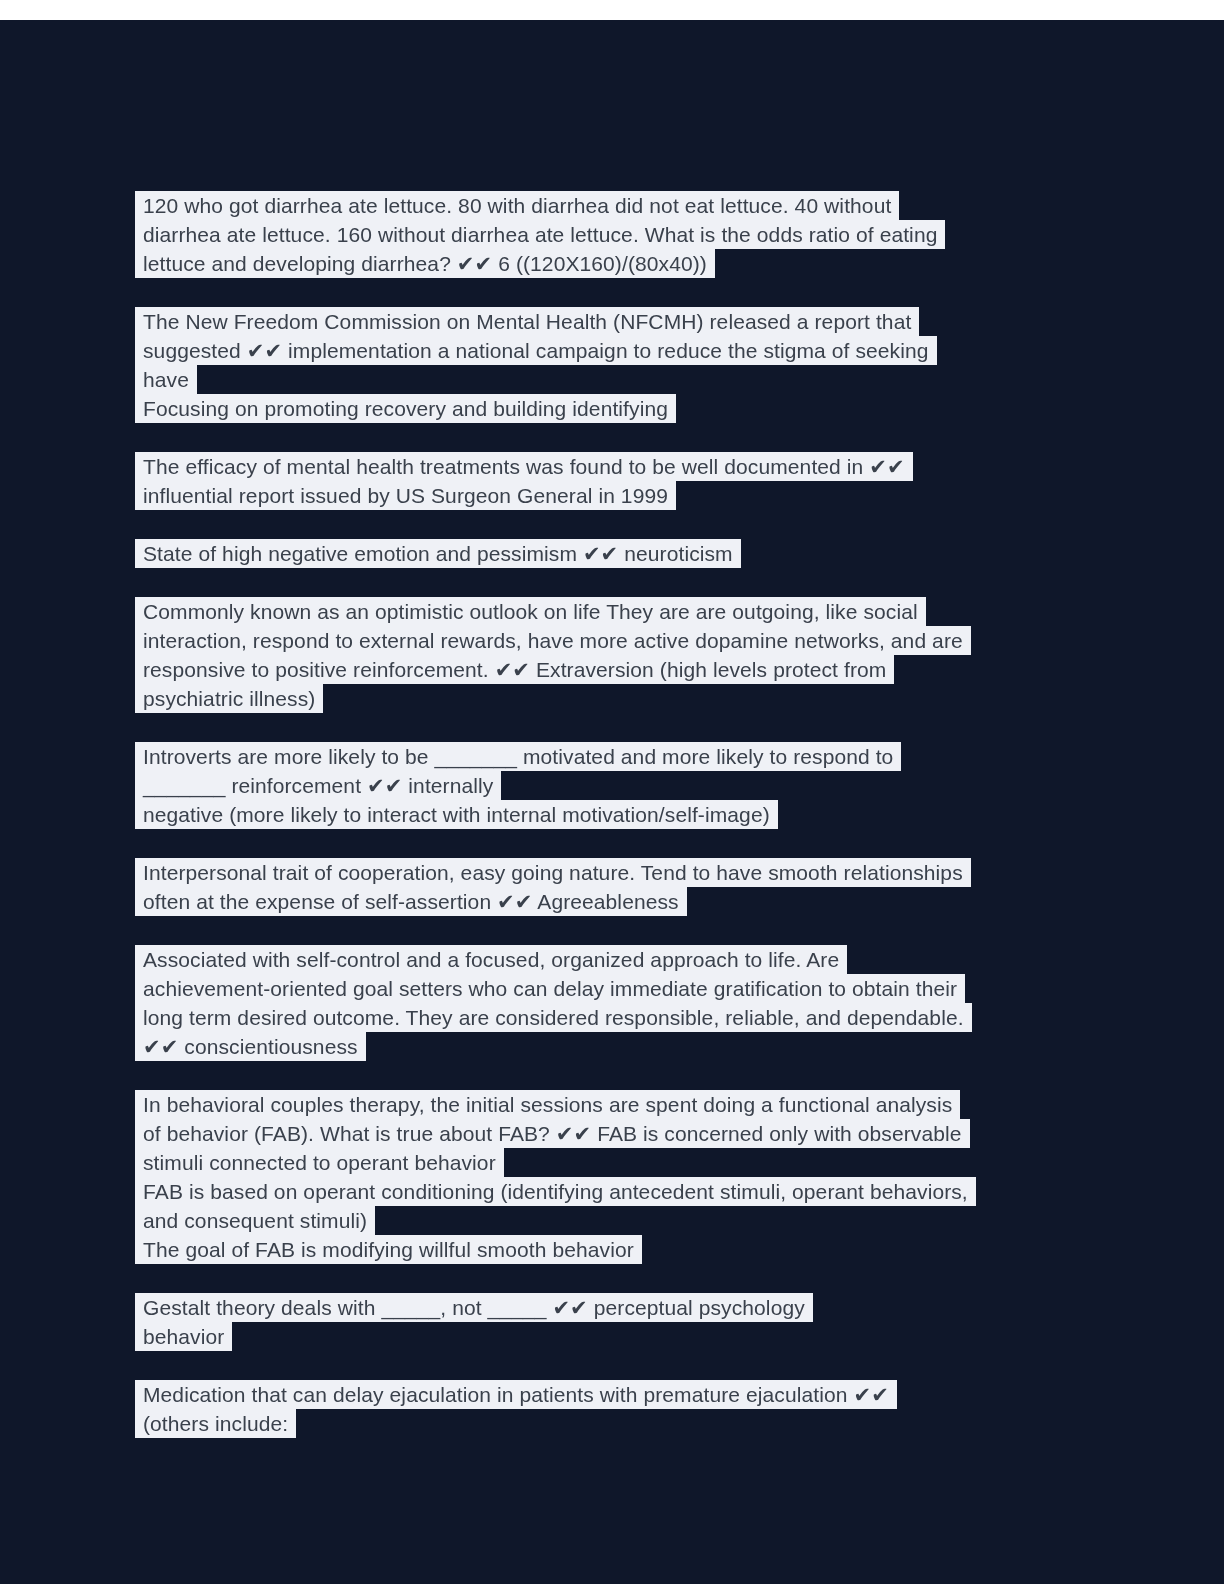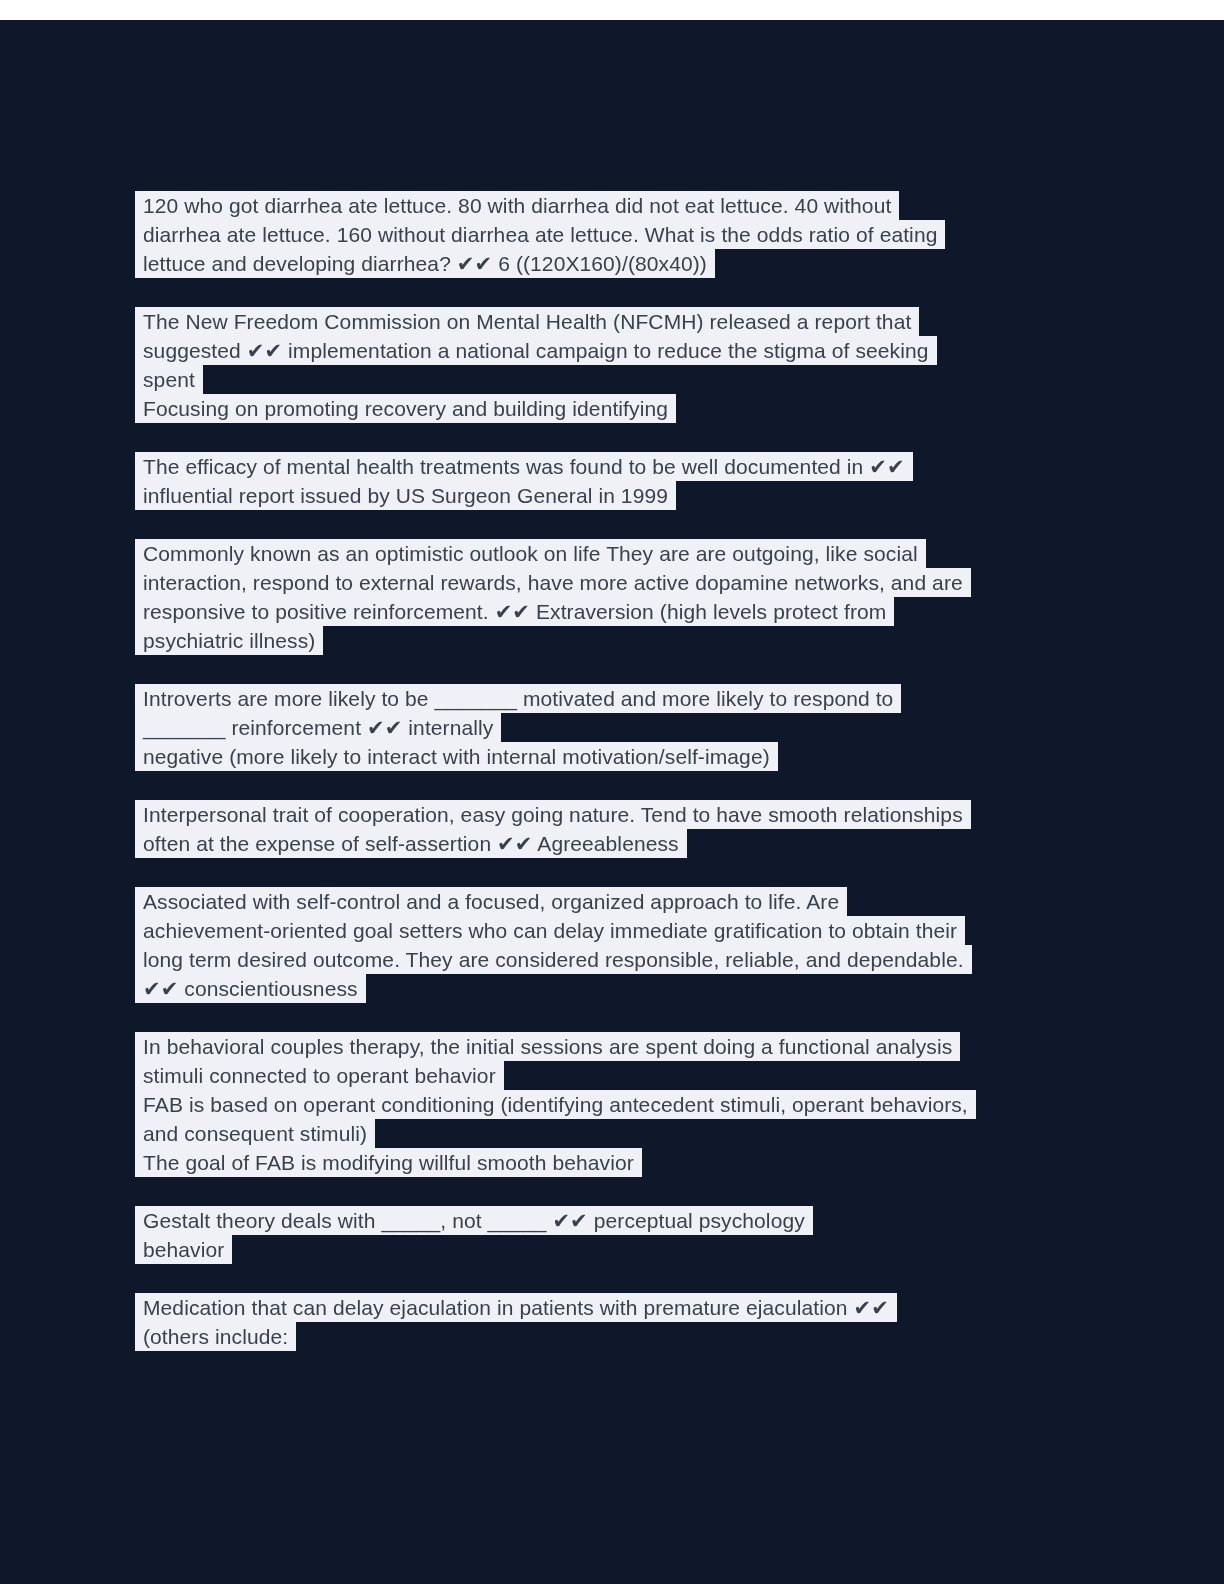--- a/index.html
+++ b/index.html
@@ -55,29 +55,32 @@
 
     <div class="para">
       <div class="line"><span class="hl">120 who got diarrhea ate lettuce. 80 with diarrhea did not eat lettuce. 40 without</span></div>
       <div class="line"><span class="hl">diarrhea ate lettuce. 160 without diarrhea ate lettuce. What is the odds ratio of eating</span></div>
       <div class="line"><span class="hl">lettuce and developing diarrhea? ✔✔ 6 ((120X160)/(80x40))</span></div>
     </div>
 
     <div class="para">
       <div class="line"><span class="hl">The New Freedom Commission on Mental Health (NFCMH) released a report that</span></div>
       <div class="line"><span class="hl">suggested ✔✔ implementation a national campaign to reduce the stigma of seeking</span></div>
-      <div class="line"><span class="hl">spent</span></div>
+      <div class="line"><span class="hl">have</span></div>
       <div class="line"><span class="hl">Focusing on promoting recovery and building identifying</span></div>
     </div>
 
     <div class="para">
       <div class="line"><span class="hl">The efficacy of mental health treatments was found to be well documented in ✔✔</span></div>
       <div class="line"><span class="hl">influential report issued by US Surgeon General in 1999</span></div>
     </div>
 
+    <div class="para">
+      <div class="line"><span class="hl">State of high negative emotion and pessimism ✔✔ neuroticism</span></div>
+    </div>
 
     <div class="para">
       <div class="line"><span class="hl">Commonly known as an optimistic outlook on life They are are outgoing, like social</span></div>
       <div class="line"><span class="hl">interaction, respond to external rewards, have more active dopamine networks, and are</span></div>
       <div class="line"><span class="hl">responsive to positive reinforcement. ✔✔ Extraversion (high levels protect from</span></div>
       <div class="line"><span class="hl">psychiatric illness)</span></div>
     </div>
 
     <div class="para">
       <div class="line"><span class="hl">Introverts are more likely to be _______ motivated and more likely to respond to</span></div>
@@ -92,20 +95,21 @@
 
     <div class="para">
       <div class="line"><span class="hl">Associated with self-control and a focused, organized approach to life. Are</span></div>
       <div class="line"><span class="hl">achievement-oriented goal setters who can delay immediate gratification to obtain their</span></div>
       <div class="line"><span class="hl">long term desired outcome. They are considered responsible, reliable, and dependable.</span></div>
       <div class="line"><span class="hl">✔✔ conscientiousness</span></div>
     </div>
 
     <div class="para">
       <div class="line"><span class="hl">In behavioral couples therapy, the initial sessions are spent doing a functional analysis</span></div>
+      <div class="line"><span class="hl">of behavior (FAB). What is true about FAB? ✔✔ FAB is concerned only with observable</span></div>
       <div class="line"><span class="hl">stimuli connected to operant behavior</span></div>
       <div class="line"><span class="hl">FAB is based on operant conditioning (identifying antecedent stimuli, operant behaviors,</span></div>
       <div class="line"><span class="hl">and consequent stimuli)</span></div>
       <div class="line"><span class="hl">The goal of FAB is modifying willful smooth behavior</span></div>
     </div>
 
     <div class="para">
       <div class="line"><span class="hl">Gestalt theory deals with _____, not _____ ✔✔ perceptual psychology</span></div>
       <div class="line"><span class="hl">behavior</span></div>
     </div>

